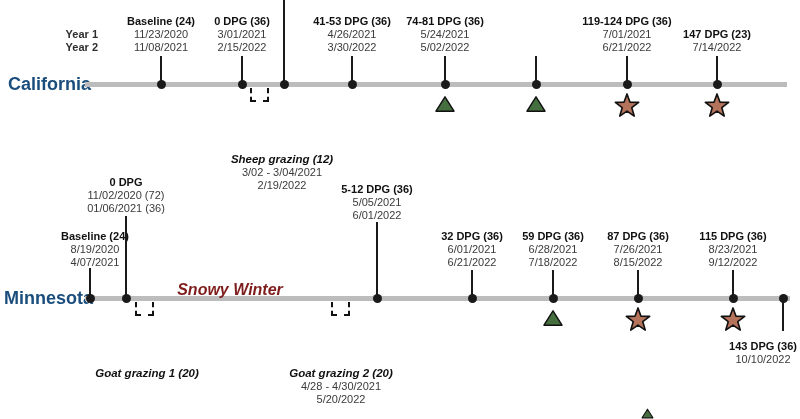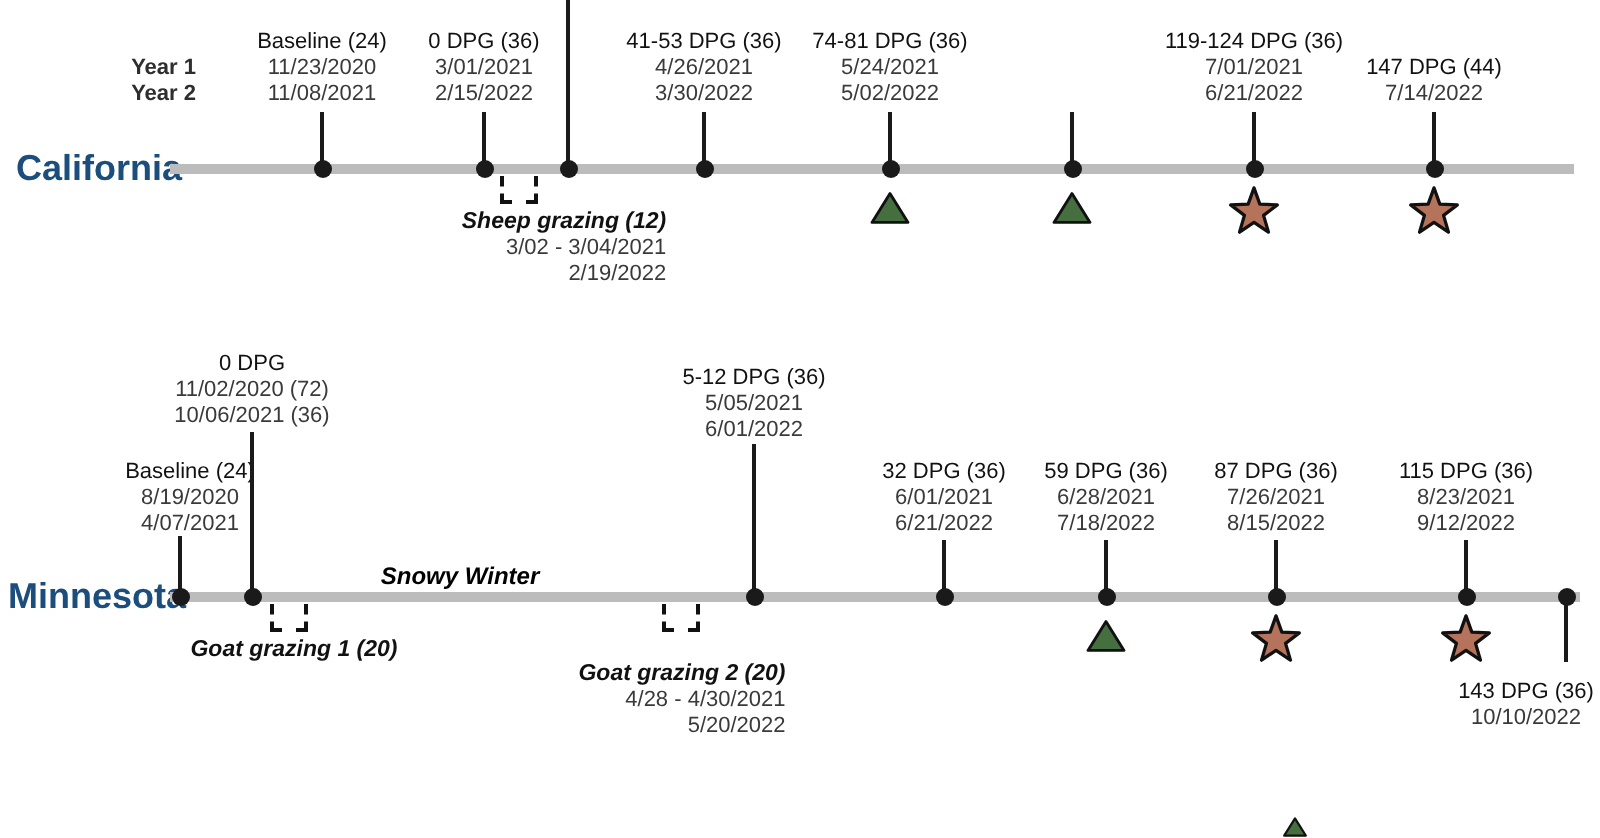--- a/index.html
+++ b/index.html
@@ -7,37 +7,37 @@
     position:relative;width:800px;height:419px;overflow:hidden;background:#fff;
     font-family:"Liberation Sans",sans-serif;color:#1a1a1a;
   }
   .tl-line{position:absolute;height:5px;background:#bcbcbc;}
   .stem{position:absolute;width:2px;background:#1a1a1a;}
   .dot{position:absolute;width:9px;height:9px;border-radius:50%;background:#1a1a1a;}
   .event{
     position:absolute;transform:translateX(-50%);text-align:center;
     white-space:nowrap;font-size:11px;line-height:13px;
   }
-  .evt-title{font-weight:normal;color:#111;}
+  .evt-title{font-weight:bold;color:#111;}
   .evt-date{color:#3a3a3a;}
   .state-label{
     position:absolute;font-size:18px;font-weight:bold;color:#1b4e7c;white-space:nowrap;
   }
   .year-label{
     position:absolute;width:58px;text-align:right;font-size:11px;line-height:13px;
     font-weight:bold;color:#2e2e2e;
   }
   .graze{
-    position:absolute;transform:translateX(-50%);text-align:right;white-space:nowrap;
-    font-size:11px;line-height:13px;
+    position:absolute;transform:translateX(-50%);text-align:center;white-space:nowrap;
+    font-size:11px;line-height:13px;margin-top:48px;
   }
   .graze-title{font-weight:bold;font-style:italic;color:#111;font-size:11.5px;}
   .season{
-    position:absolute;transform:translateX(-50%);font-size:12px;font-weight:bold;
-    font-style:italic;color:#000000;white-space:nowrap;
+    position:absolute;transform:translateX(-50%);font-size:16px;font-weight:bold;
+    font-style:italic;color:#7f1d1d;white-space:nowrap;
   }
   .dash-box{
     position:absolute;width:15px;height:12px;
     border:2px dashed #111;border-top:none;
   }
   .marker{position:absolute;}
   .legend-row{
     position:absolute;display:flex;align-items:center;gap:7px;
     font-size:11px;color:#1a1a1a;white-space:nowrap;
   }
@@ -73,21 +73,21 @@
     <div class="evt-title">74-81 DPG (36)</div>
     <div class="evt-date">5/24/2021</div>
     <div class="evt-date">5/02/2022</div>
   </div>
   <div class="event" style="left:627px;top:15px">
     <div class="evt-title">119-124 DPG (36)</div>
     <div class="evt-date">7/01/2021</div>
     <div class="evt-date">6/21/2022</div>
   </div>
   <div class="event" style="left:717px;top:28px">
-    <div class="evt-title">147 DPG (44)</div>
+    <div class="evt-title">147 DPG (23)</div>
     <div class="evt-date">7/14/2022</div>
   </div>
 
   <div class="stem" style="left:160px;top:56px;height:28px"></div>
   <div class="stem" style="left:241px;top:56px;height:28px"></div>
   <div class="stem" style="left:283px;top:0;height:84px"></div>
   <div class="stem" style="left:351px;top:56px;height:28px"></div>
   <div class="stem" style="left:444px;top:56px;height:28px"></div>
   <div class="stem" style="left:535px;top:56px;height:28px"></div>
   <div class="stem" style="left:626px;top:56px;height:28px"></div>
@@ -129,21 +129,21 @@
   <div class="season" style="left:230px;top:281px">Snowy Winter</div>
 
   <div class="event" style="left:95px;top:230px">
     <div class="evt-title">Baseline (24)</div>
     <div class="evt-date">8/19/2020</div>
     <div class="evt-date">4/07/2021</div>
   </div>
   <div class="event" style="left:126px;top:176px">
     <div class="evt-title">0 DPG</div>
     <div class="evt-date">11/02/2020 (72)</div>
-    <div class="evt-date">10/06/2021 (36)</div>
+    <div class="evt-date">01/06/2021 (36)</div>
   </div>
   <div class="event" style="left:377px;top:183px">
     <div class="evt-title">5-12 DPG (36)</div>
     <div class="evt-date">5/05/2021</div>
     <div class="evt-date">6/01/2022</div>
   </div>
   <div class="event" style="left:472px;top:230px">
     <div class="evt-title">32 DPG (36)</div>
     <div class="evt-date">6/01/2021</div>
     <div class="evt-date">6/21/2022</div>
@@ -195,21 +195,21 @@
   <svg class="marker" style="left:719px;top:306px" width="28" height="26" viewBox="0 0 24 22">
     <polygon points="12,1.5 14.5,8.5 22,8.8 16.1,13.3 18.2,20.5 12,16.3 5.8,20.5 7.9,13.3 2,8.8 9.5,8.5" fill="#b4735a" stroke="#111" stroke-width="1.4" stroke-linejoin="round"></polygon>
   </svg>
 
   <div class="dash-box" style="left:135px;top:302px"></div>
   <div class="graze" style="left:147px;top:319px">
     <div class="graze-title">Goat grazing 1 (20)</div>
   </div>
 
   <div class="dash-box" style="left:331px;top:302px"></div>
-  <div class="graze" style="left:341px;top:331px">
+  <div class="graze" style="left:341px;top:319px">
     <div class="graze-title">Goat grazing 2 (20)</div>
     <div class="evt-date">4/28 - 4/30/2021</div>
     <div class="evt-date">5/20/2022</div>
   </div>
 
   <div class="legend-row" style="left:641px;top:408px">
     <svg width="13" height="11" viewBox="0 0 24 20">
       <polygon points="12,2 22,18 2,18" fill="#466f3f" stroke="#111" stroke-width="2" stroke-linejoin="round"></polygon>
     </svg>
   </div>

